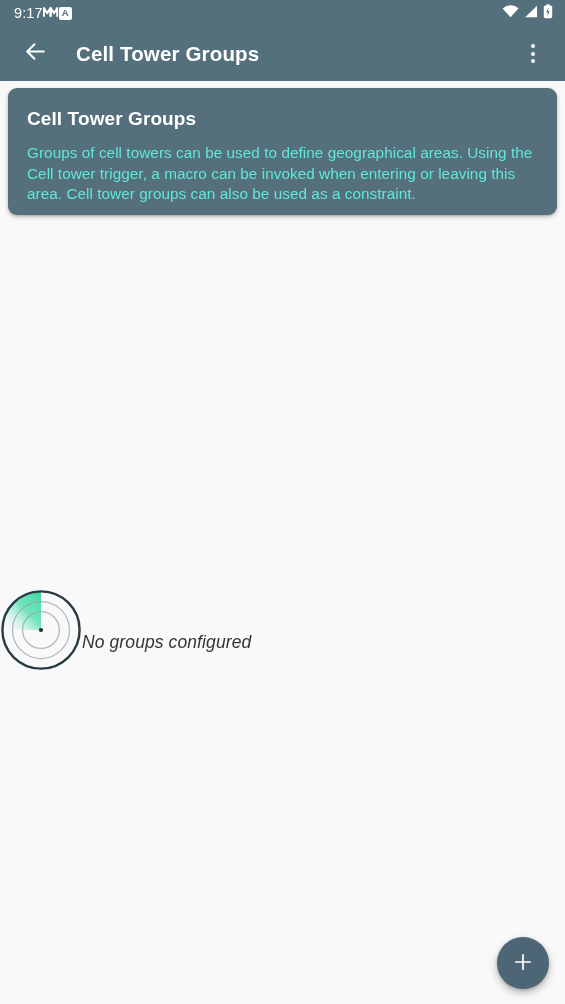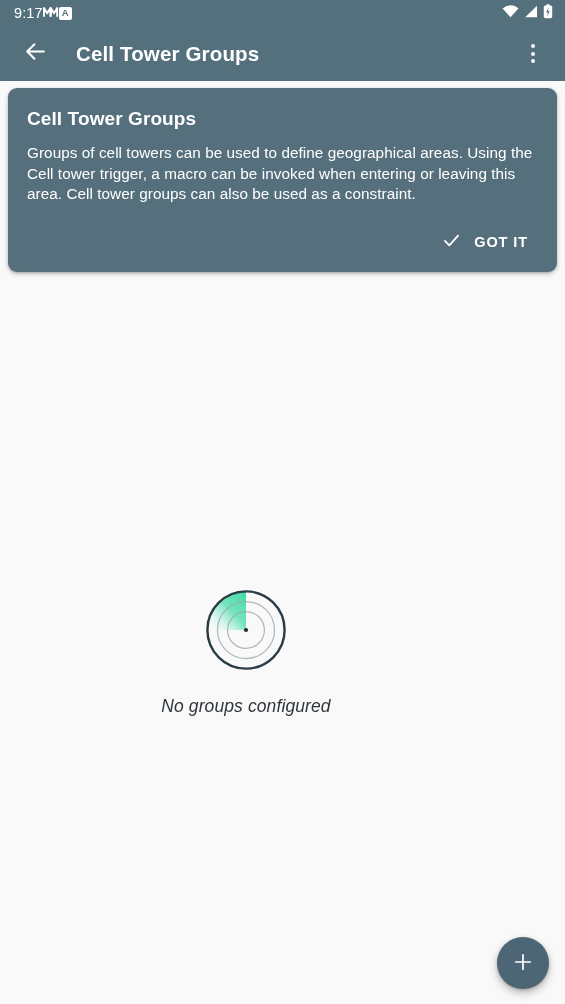--- a/index.html
+++ b/index.html
@@ -116,21 +116,21 @@
     box-shadow: 0 2px 5px rgba(0,0,0,0.22), 0 1px 2px rgba(0,0,0,0.16);
   }
   .card-title {
     color: #ffffff;
     font-size: 19px;
     font-weight: bold;
     letter-spacing: 0.1px;
     margin-bottom: 13px;
   }
   .card-para {
-    color: #ffffff;
+    color: #5eead4;
     font-size: 15.3px;
     line-height: 20.5px;
     letter-spacing: 0.05px;
   }
   .card-para + .card-para { margin-top: 20px; }
   .card-actions {
     display: flex;
     justify-content: flex-end;
     align-items: center;
     margin-top: 17px;
@@ -151,21 +151,21 @@
     font-weight: bold;
     letter-spacing: 0.9px;
   }
 
   
   .empty-state {
     position: absolute;
     top: 589px; left: 0;
     width: 492px;
     display: flex;
-    flex-direction: column;
+    flex-direction: row;
     align-items: center;
   }
   .radar-icon { display: block; }
   .empty-label {
     margin-top: 21px;
     color: #31363a;
     font-size: 17.5px;
     font-style: italic;
     letter-spacing: 0.1px;
   }
@@ -234,30 +234,20 @@
     <div class="overflow-button">
       <span class="overflow-dot"></span>
       <span class="overflow-dot"></span>
       <span class="overflow-dot"></span>
     </div>
   </div>
 
   <div class="info-card">
     <div class="card-title">Cell Tower Groups</div>
     <p class="card-para">Groups of cell towers can be used to define geographical areas. Using the Cell tower trigger, a macro can be invoked when entering or leaving this area. Cell tower groups can also be used as a constraint.</p>
-    <div class="card-actions">
-      <button class="got-it-button">
-        <span>
-          <svg width="21" height="21" viewBox="0 0 24 24">
-            <path d="M4.5 12.5 L9.5 17.5 L19.5 6.5" fill="none" stroke="#ffffff" stroke-width="2.1" stroke-linecap="round" stroke-linejoin="round"></path>
-          </svg>
-        </span>
-        <span class="got-it-label">GOT IT</span>
-      </button>
-    </div>
   </div>
 
   <div class="empty-state">
     <span class="radar-icon">
       <svg width="82" height="82" viewBox="0 0 82 82">
         <defs>
           <linearGradient id="sweepGrad" x1="1" y1="0" x2="0" y2="1">
             <stop offset="0%" stop-color="#3fd9a2" stop-opacity="1"></stop>
             <stop offset="45%" stop-color="#5fe0b4" stop-opacity="0.85"></stop>
             <stop offset="100%" stop-color="#ffffff" stop-opacity="0.05"></stop>

